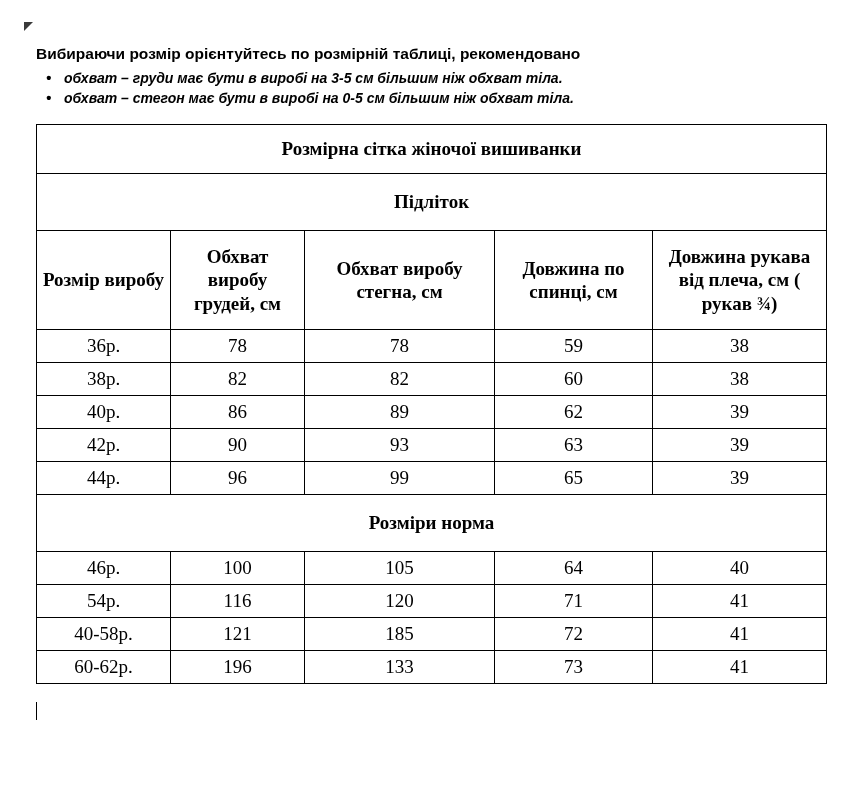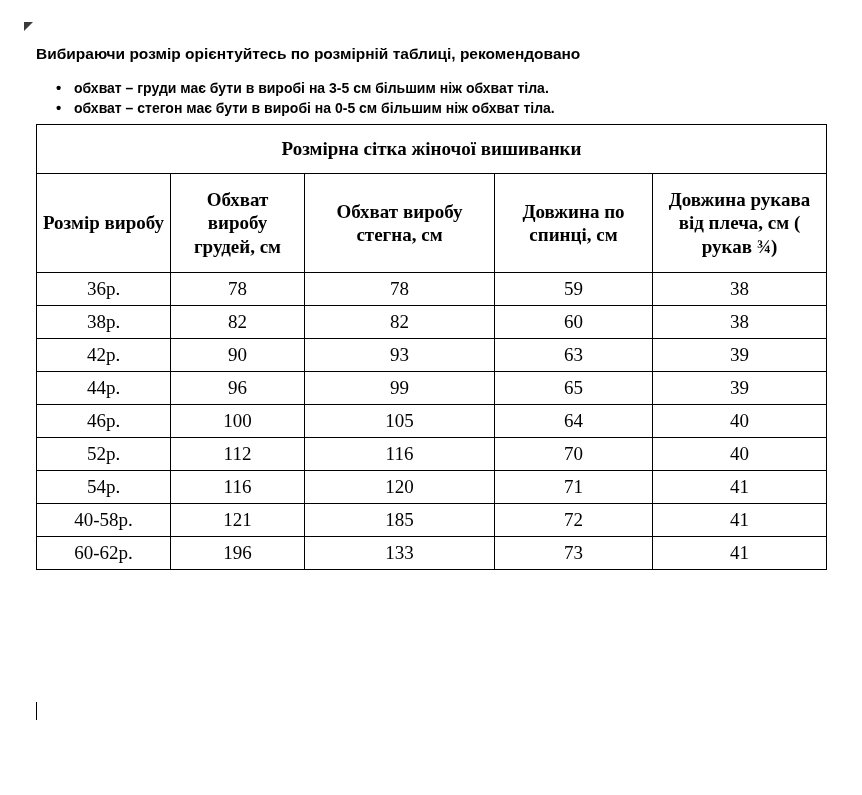--- a/index.html
+++ b/index.html
@@ -37,22 +37,23 @@
     width: 800px;
   }
   .intro-lead {
     font-size: 15.5px;
     font-weight: bold;
     line-height: 1.3;
     margin: 0 0 2px 0;
   }
   ul.intro-list {
     list-style: none;
-    margin: 14px;
+    margin: 4px;
     padding: 0;
+    font-style: italic;
   }
   ul.intro-list li {
     position: relative;
     font-size: 14px;
     font-weight: bold;
     line-height: 1.45;
     padding-left: 24px;
   }
   ul.intro-list li::before {
     content: "\2022";
@@ -141,20 +142,23 @@
           <col class="col2">
           <col class="col3">
           <col class="col4">
           <col class="col5">
       </colgroup>
       <tbody>
         <tr>
           <td class="title-cell" colspan="5">Розмірна сітка жіночої вишиванки</td>
         </tr>
         <tr>
+          <td class="section-cell" colspan="5">Підліток</td>
+        </tr>
+        <tr>
           <td class="head-cell">Розмір виробу</td>
           <td class="head-cell">Обхват виробу грудей, см</td>
           <td class="head-cell">Обхват виробу стегна, см</td>
           <td class="head-cell">Довжина по спинці, см</td>
           <td class="head-cell">Довжина рукава від плеча, см ( рукав ¾)</td>
         </tr>
 
         <tr class="data-row">
           <td>36р.</td>
           <td>78</td>
@@ -163,50 +167,53 @@
           <td>38</td>
         </tr>
         <tr class="data-row">
           <td>38р.</td>
           <td>82</td>
           <td>82</td>
           <td>60</td>
           <td>38</td>
         </tr>
         <tr class="data-row">
+          <td>40р.</td>
+          <td>86</td>
+          <td>89</td>
+          <td>62</td>
+          <td>39</td>
+        </tr>
+        <tr class="data-row">
           <td>42р.</td>
           <td>90</td>
           <td>93</td>
           <td>63</td>
           <td>39</td>
         </tr>
         <tr class="data-row">
           <td>44р.</td>
           <td>96</td>
           <td>99</td>
           <td>65</td>
           <td>39</td>
         </tr>
 
+        <tr>
+          <td class="section-cell" colspan="5">Розміри норма</td>
+        </tr>
 
         <tr class="data-row">
           <td>46р.</td>
           <td>100</td>
           <td>105</td>
           <td>64</td>
           <td>40</td>
         </tr>
         <tr class="data-row">
-          <td>52р.</td>
-          <td>112</td>
-          <td>116</td>
-          <td>70</td>
-          <td>40</td>
-        </tr>
-        <tr class="data-row">
           <td>54р.</td>
           <td>116</td>
           <td>120</td>
           <td>71</td>
           <td>41</td>
         </tr>
         <tr class="data-row">
           <td>40-58р.</td>
           <td>121</td>
           <td>185</td>

